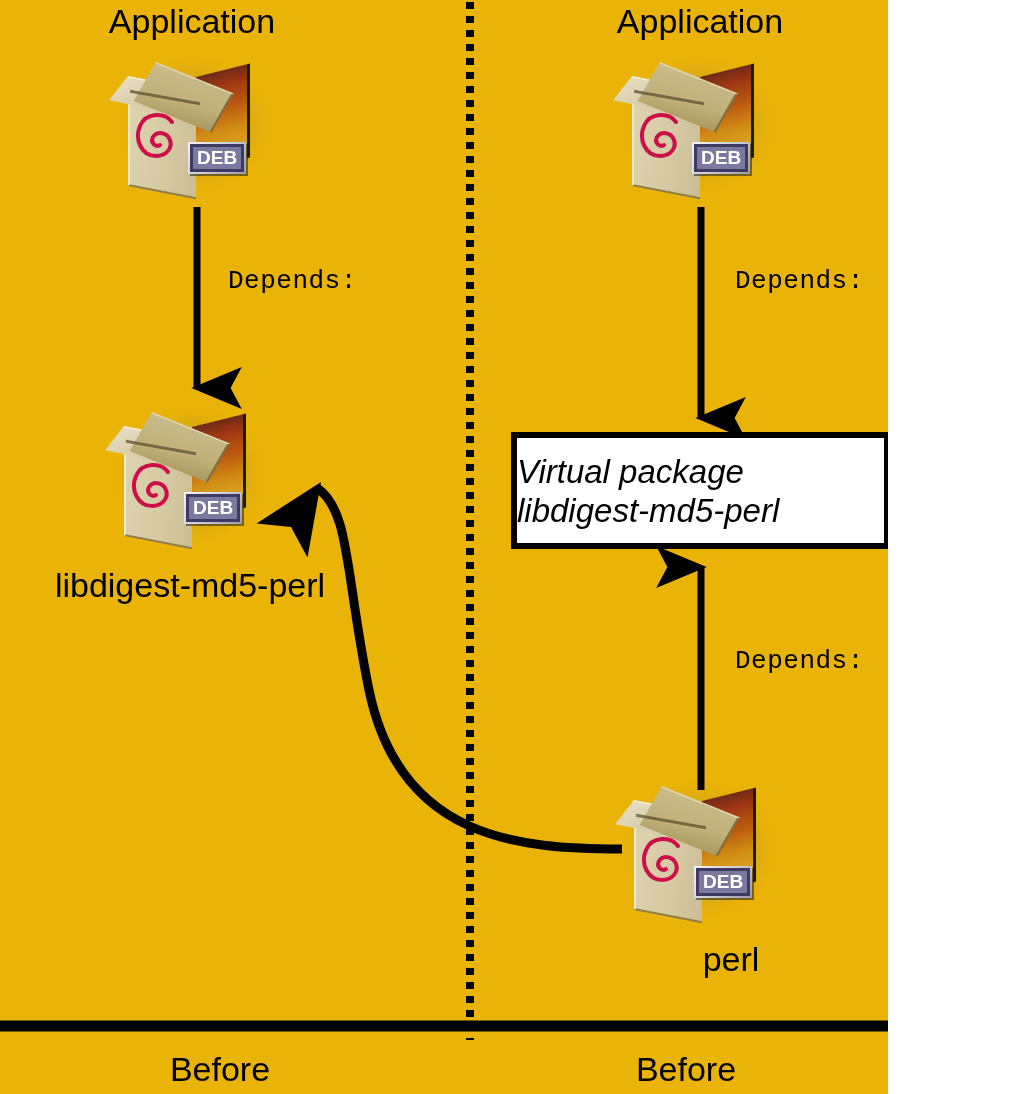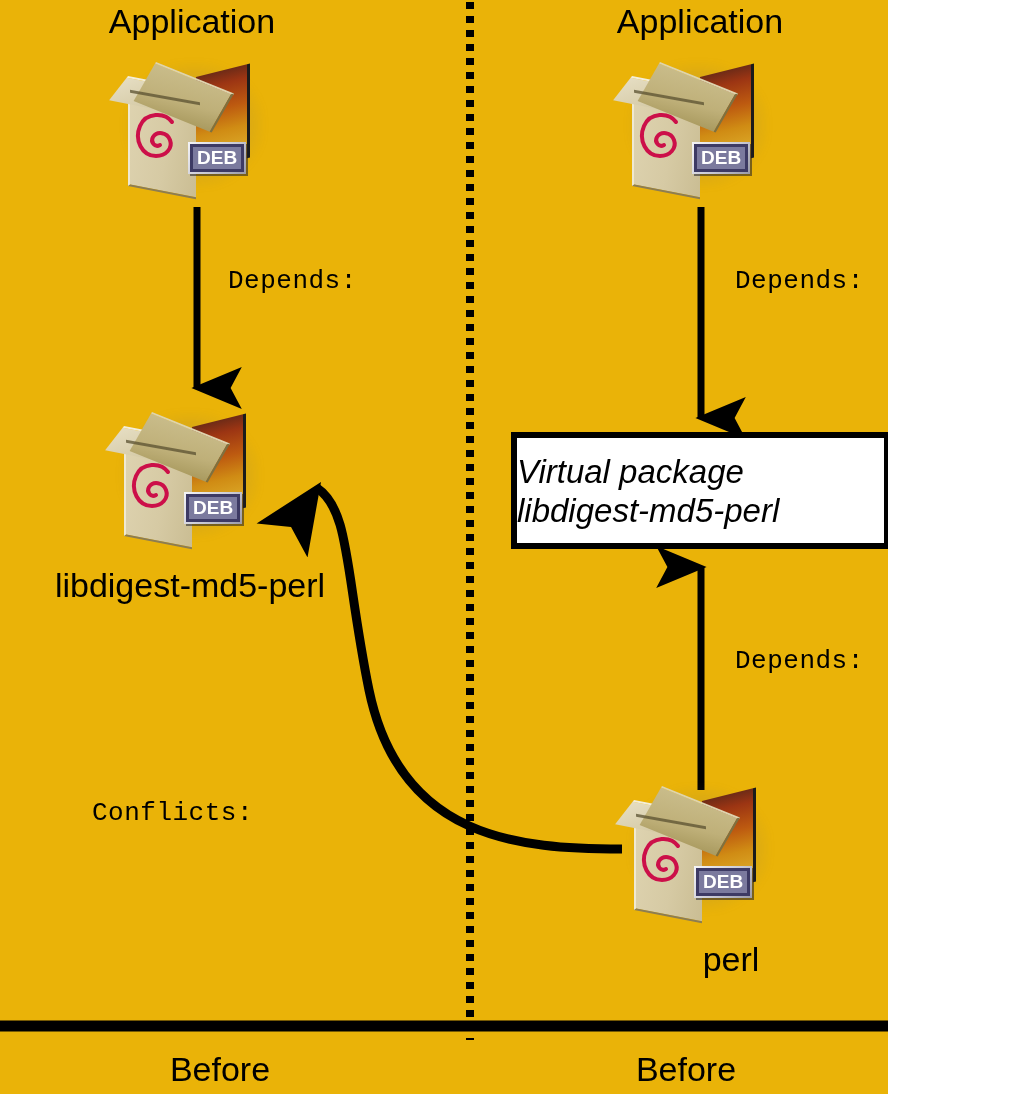--- a/index.html
+++ b/index.html
@@ -200,21 +200,20 @@
 
   <div class="lbl lbl-sans centered" style="left:700px; top:4px;">Application</div>
 
   <div class="lbl lbl-mono" style="left:228px; top:268px;">Depends:</div>
 
   <div class="lbl lbl-mono" style="left:735px; top:268px;">Depends:</div>
 
   <div class="lbl lbl-sans centered" style="left:190px; top:568px;">libdigest-md5-perl</div>
 
 
-  <div class="lbl lbl-mono" style="left:92px; top:800px;">Conflicts:</div>
 
   <div class="lbl lbl-mono" style="left:735px; top:648px;">Depends:</div>
 
   <div class="lbl lbl-sans centered" style="left:700px; top:942px;margin-left:31px;">perl</div>
 
   <div class="lbl lbl-sans centered" style="left:220px; top:1052px;">Before</div>
 
   <div class="lbl lbl-sans centered" style="left:686px; top:1052px;">Before</div>
 
   <div id="vbox">

